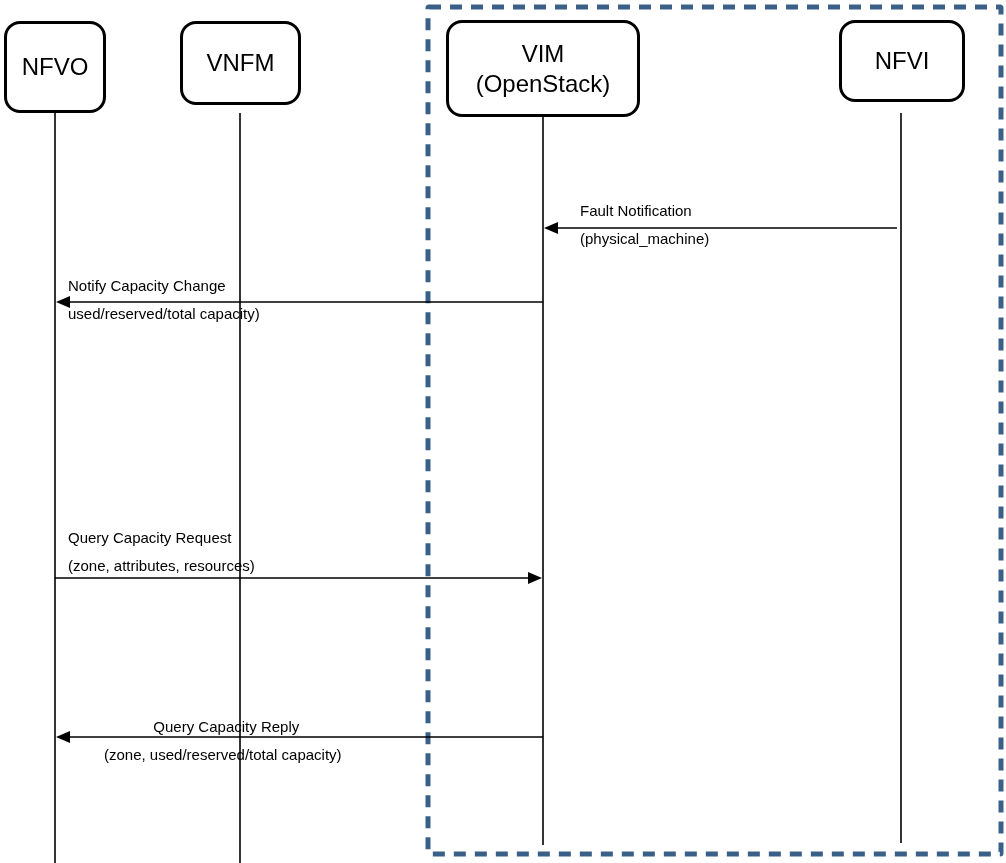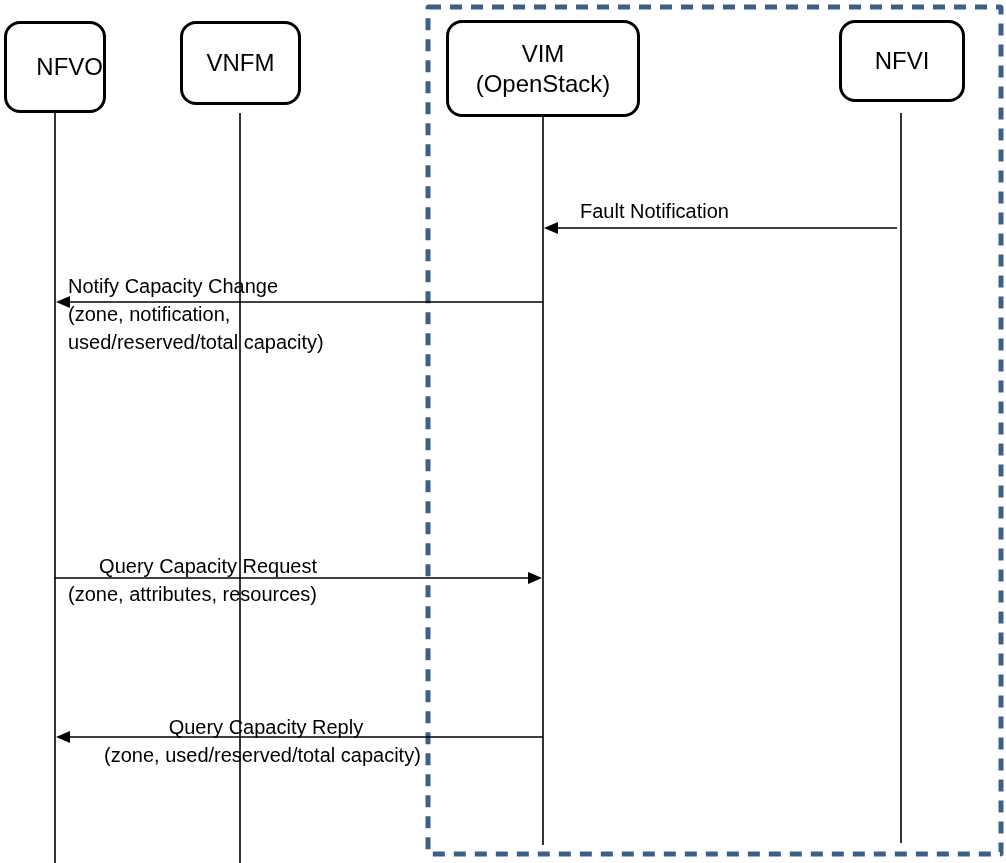--- a/index.html
+++ b/index.html
@@ -32,21 +32,21 @@
     display:flex;
     flex-direction:column;
     align-items:center;
     justify-content:center;
     font-size:24px;
     line-height:30px;
     text-align:center;
   }
   .msg{
     position:absolute;
-    font-size:20px;
+    font-size:15px;
     line-height:28px;
     white-space:nowrap;
   }
   .msg .l1-indent{margin-left:7px;}
 </style>
 </head>
 <body>
 
 <div class="stage">
 
@@ -65,48 +65,48 @@
     <line class="msgline" x1="543" y1="302" x2="69" y2="302"></line>
     <polygon class="arrowhead" points="56,302 70,296 70,308"></polygon>
 
     <line class="msgline" x1="55" y1="578" x2="530" y2="578"></line>
     <polygon class="arrowhead" points="542,578 528,572 528,584"></polygon>
 
     <line class="msgline" x1="543" y1="737" x2="69" y2="737"></line>
     <polygon class="arrowhead" points="56,737 70,731 70,743"></polygon>
   </svg>
 
-  <div class="actor" style="left:4px;top:21px;width:102px;height:92px;align-items:flex-end;">
+  <div class="actor" style="left:4px;top:21px;width:102px;height:92px;">
     <div>NFVO</div>
   </div>
 
   <div class="actor" style="left:180px;top:21px;width:121px;height:84px;">
     <div>VNFM</div>
   </div>
 
   <div class="actor" style="left:446px;top:20px;width:194px;height:97px;">
     <div>VIM</div>
     <div>(OpenStack)</div>
   </div>
 
   <div class="actor" style="left:839px;top:20px;width:126px;height:82px;">
     <div>NFVI</div>
   </div>
 
   <div class="msg" style="left:580px;top:197px;">
     <div>Fault Notification</div>
+    <div>(physical_machine)</div>
   </div>
 
   <div class="msg" style="left:68px;top:272px;">
     <div>Notify Capacity Change</div>
-    <div>(zone, notification,</div>
     <div>used/reserved/total capacity)</div>
   </div>
 
-  <div class="msg" style="left:68px;top:552px;text-align:right;">
+  <div class="msg" style="left:68px;top:524px;">
     <div>Query Capacity Request</div>
     <div>(zone, attributes, resources)</div>
   </div>
 
   <div class="msg" style="left:104px;top:713px;text-align:center;">
     <div class="l1-indent">Query Capacity Reply</div>
     <div>(zone, used/reserved/total capacity)</div>
   </div>
 
 </div>

